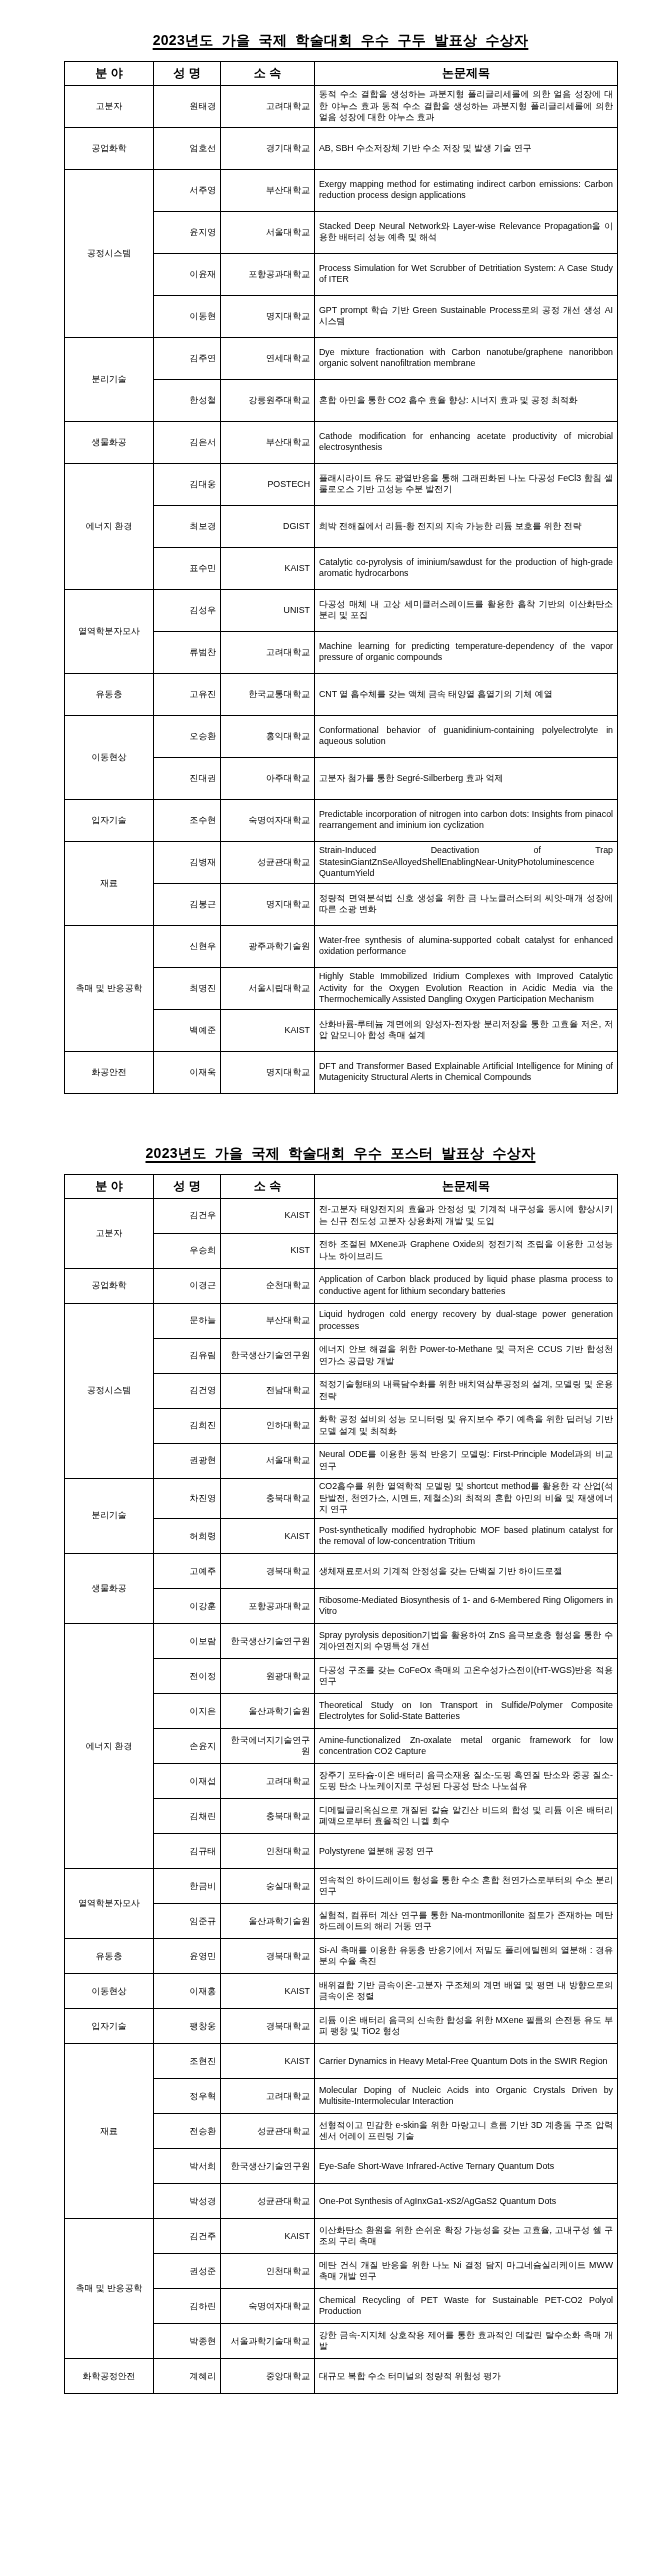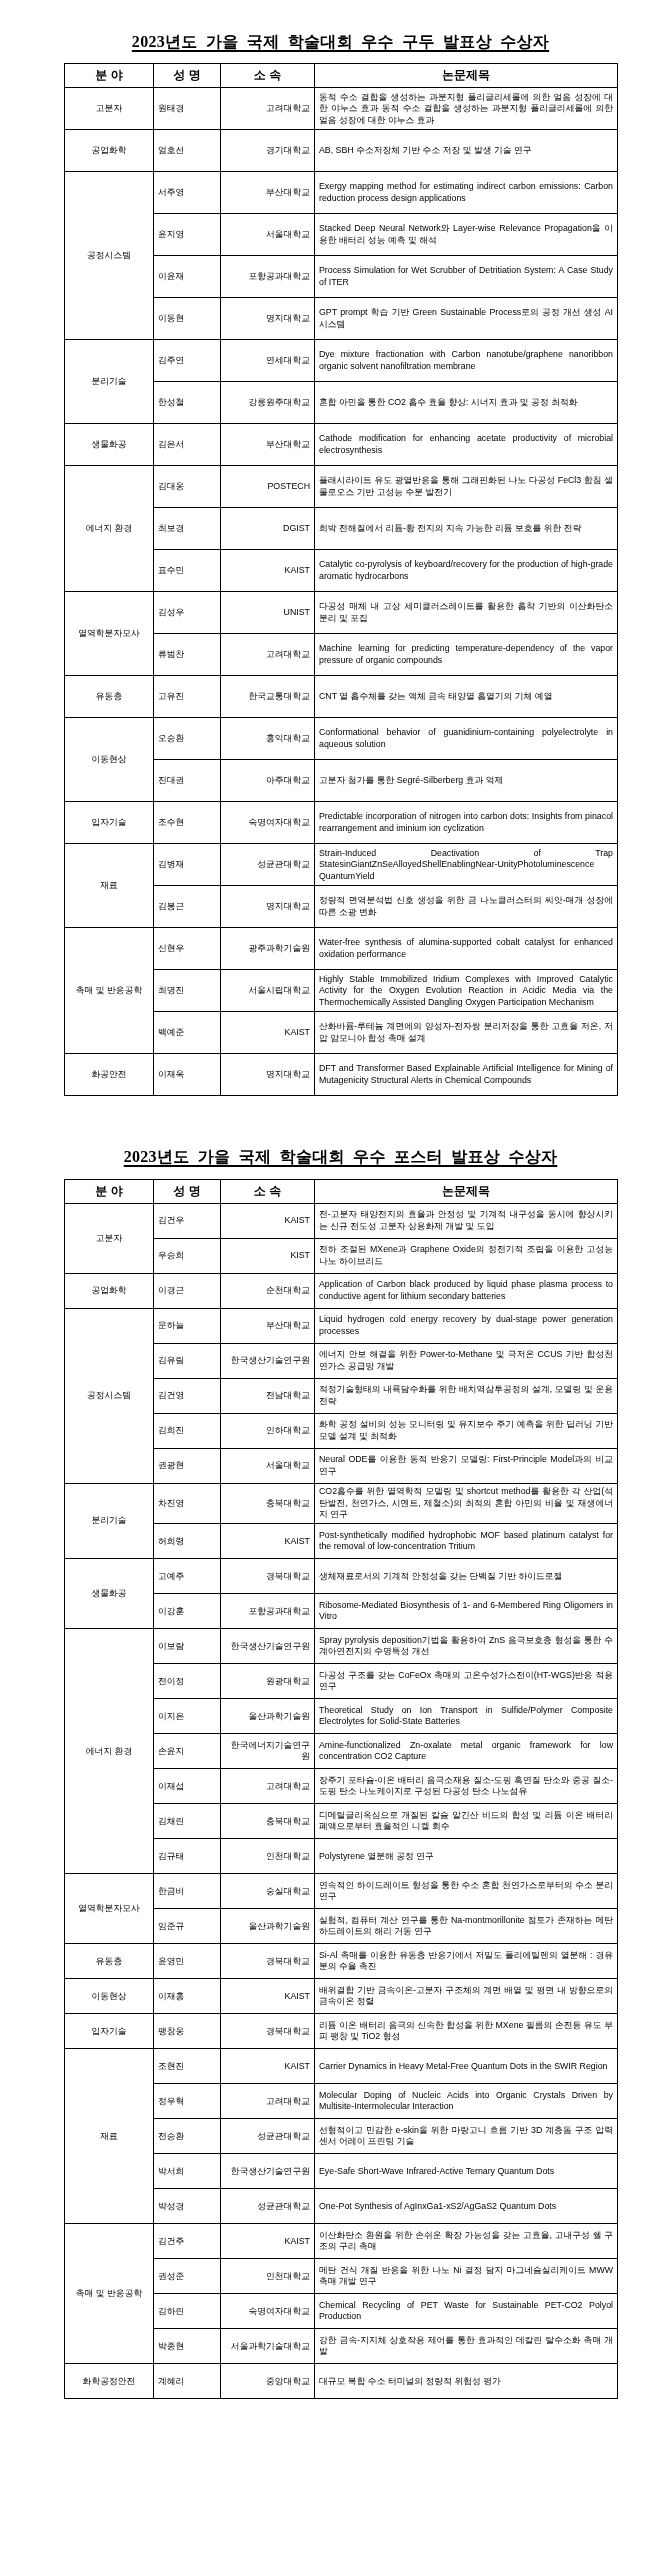--- a/index.html
+++ b/index.html
@@ -13,31 +13,30 @@
     width: 668px;
     box-sizing: border-box;
     padding: 32px 0 61px 64px;
     background: #ffffff;
   }
   .award-section { width: 553px; }
   .award-section.second { margin-top: 51px; }
   h1.award-title {
     width: 553px;
     margin: 0 0 11.4px 0;
-    font-size: 16px;
+    font-size: 14px;
     line-height: 1.25;
     font-weight: bold;
     text-align: center;
     letter-spacing: 0.3px;
     word-spacing: 4px;
     text-decoration: underline;
     text-decoration-thickness: 1.7px;
     text-underline-offset: 3.4px;
     white-space: nowrap;
-    font-family: Liberation Serif, serif;
   }
   table.award-table {
     border-collapse: collapse;
     width: 553px;
     table-layout: fixed;
     border: 1.3px solid #000;
   }
   table.award-table th, table.award-table td {
     border: 0.7px solid #000;
     box-sizing: border-box;
@@ -50,21 +49,21 @@
     text-align: center;
     vertical-align: middle;
   }
   table.award-table td {
     font-size: 8.8px;
     line-height: 11.4px;
     vertical-align: middle;
     padding: 2.7px 4px;
   }
   td.field-cell  { text-align: center; padding: 2.7px 8px; }
-  td.name-cell   { text-align: left; }
+  td.name-cell   { text-align: right; }
   td.affiliation-cell { text-align: right; padding: 2.7px 13.5px; }
   td.paper-title-cell { text-align: justify; text-justify: inter-word; padding: 3.4px 6px; }
   table.t0 tbody tr { height: 42px; }
   table.t1 tbody tr { height: 35px; }
 </style>
 </head>
 <body>
 
 <div class="page">
 
@@ -144,21 +143,21 @@
               <td class="paper-title-cell">플래시라이트 유도 광열반응을 통해 그래핀화된 나노 다공성 FeCl3 함침 셀룰로오스 기반 고성능 수분 발전기</td>
             </tr>
             <tr>
               <td class="name-cell">최보경</td>
               <td class="affiliation-cell">DGIST</td>
               <td class="paper-title-cell">희박 전해질에서 리튬-황 전지의 지속 가능한 리튬 보호를 위한 전략</td>
             </tr>
             <tr>
               <td class="name-cell">표수민</td>
               <td class="affiliation-cell">KAIST</td>
-              <td class="paper-title-cell">Catalytic co-pyrolysis of keyboard/recovery for the production of high-grade aromatic hydrocarbons</td>
+              <td class="paper-title-cell">Catalytic co-pyrolysis of iminium/sawdust for the production of high-grade aromatic hydrocarbons</td>
             </tr>
             <tr>
               <td class="field-cell" rowspan="2">열역학분자모사</td>
               <td class="name-cell">김성우</td>
               <td class="affiliation-cell">UNIST</td>
               <td class="paper-title-cell">다공성 매체 내 고상 세미클러스레이트를 활용한 흡착 기반의 이산화탄소 분리 및 포집</td>
             </tr>
             <tr>
               <td class="name-cell">류범찬</td>
               <td class="affiliation-cell">고려대학교</td>

